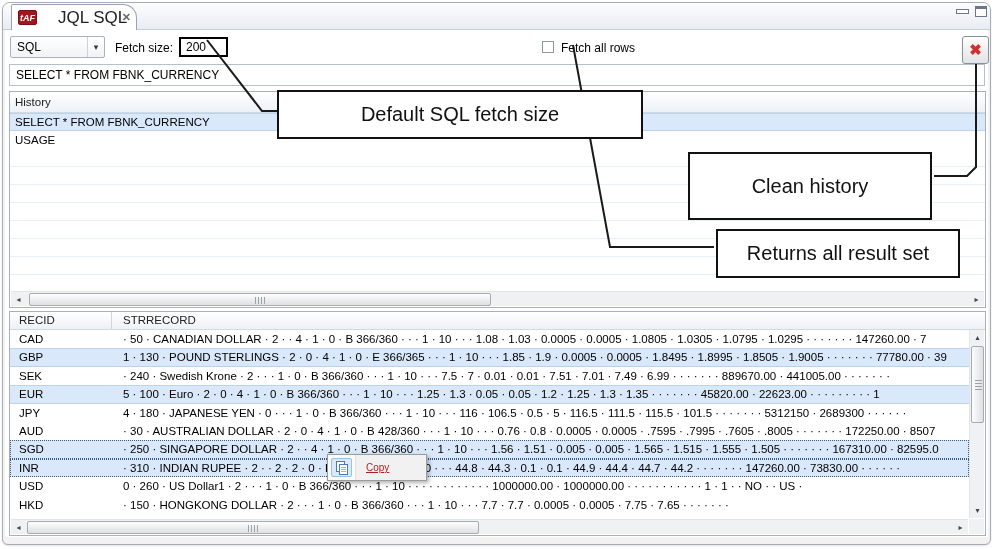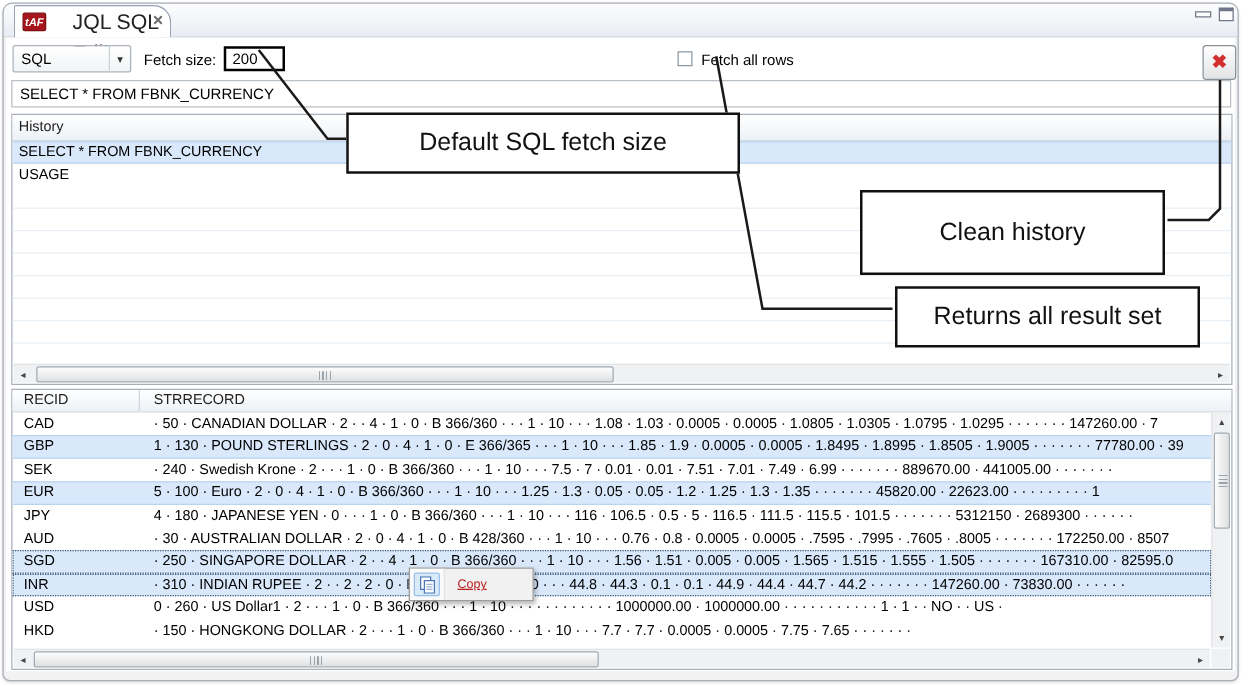--- a/index.html
+++ b/index.html
@@ -188,21 +188,21 @@
     </div>
     <div class="corner"></div>
   </div>
 
   <svg class="lines" width="1001" height="549">
     <polyline points="207,40 262,111 277,111" fill="none" stroke="#1a1a1a" stroke-width="2"></polyline>
     <polyline points="573,45 610,247 714,247" fill="none" stroke="#1a1a1a" stroke-width="2"></polyline>
     <polyline points="976,64 976,167 967,176 934,176" fill="none" stroke="#1a1a1a" stroke-width="2"></polyline>
   </svg>
 
-  <div class="callout" style="left:277px;top:90px;width:315px;height:49px;">Default SQL fetch size</div>
+  <div class="callout" style="left:277px;top:90px;width:366px;height:49px;">Default SQL fetch size</div>
   <div class="callout" style="left:688px;top:152px;width:244px;height:68px;">Clean history</div>
   <div class="callout" style="left:716px;top:229px;width:244px;height:49px;text-align:center;">Returns all result set</div>
 
   <div class="menu">
     <div class="gutter"></div>
     <div class="iconbox">
       <svg width="14" height="14" viewBox="0 0 14 14">
         <rect x="1.5" y="0.5" width="8" height="10" fill="#ffffff" stroke="#4a7ab5"></rect>
         <rect x="4.5" y="3.5" width="8" height="10" fill="#ffffff" stroke="#4a7ab5"></rect>
         <line x1="6" y1="6.5" x2="11" y2="6.5" stroke="#9ab4d4"></line>

